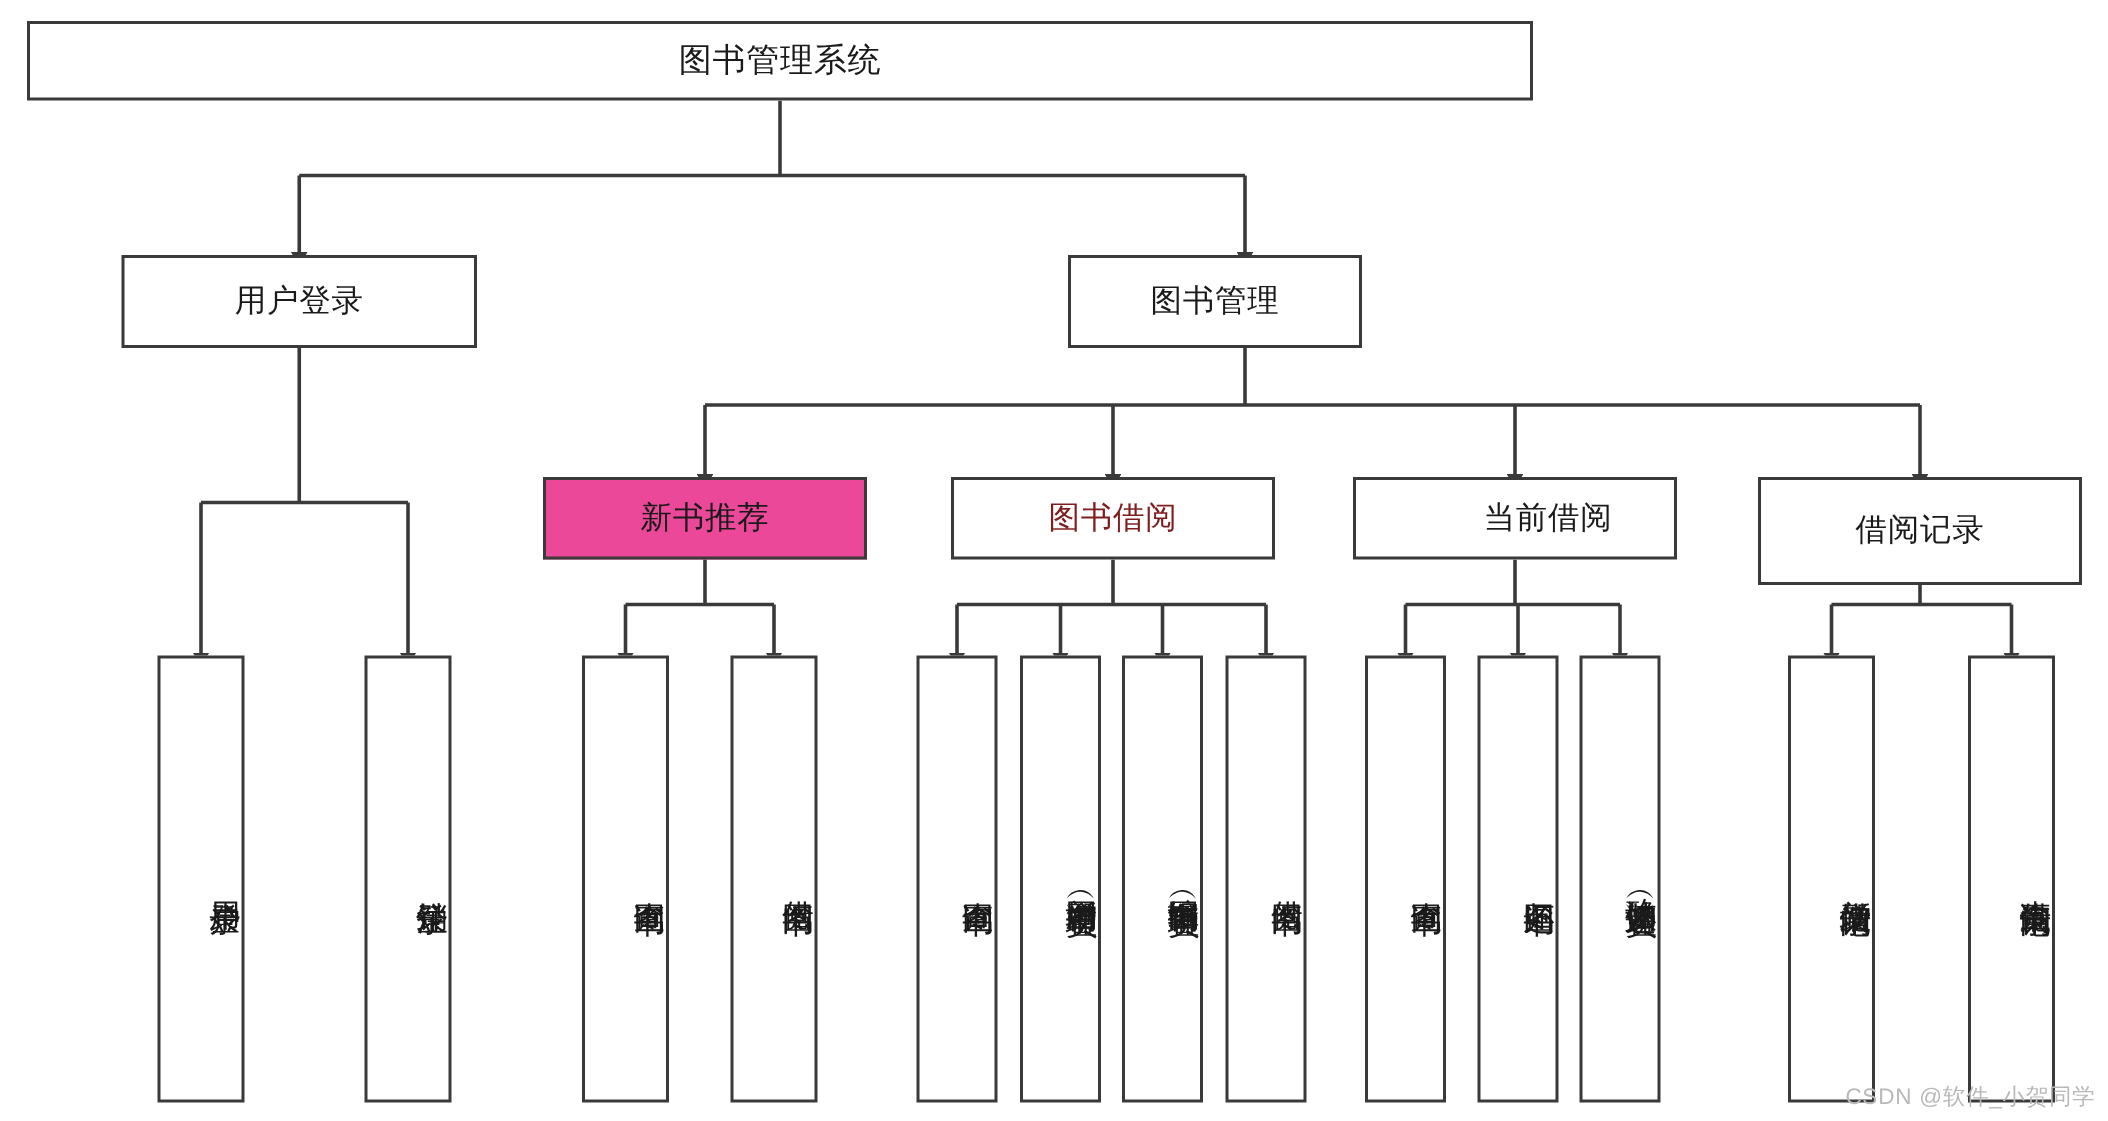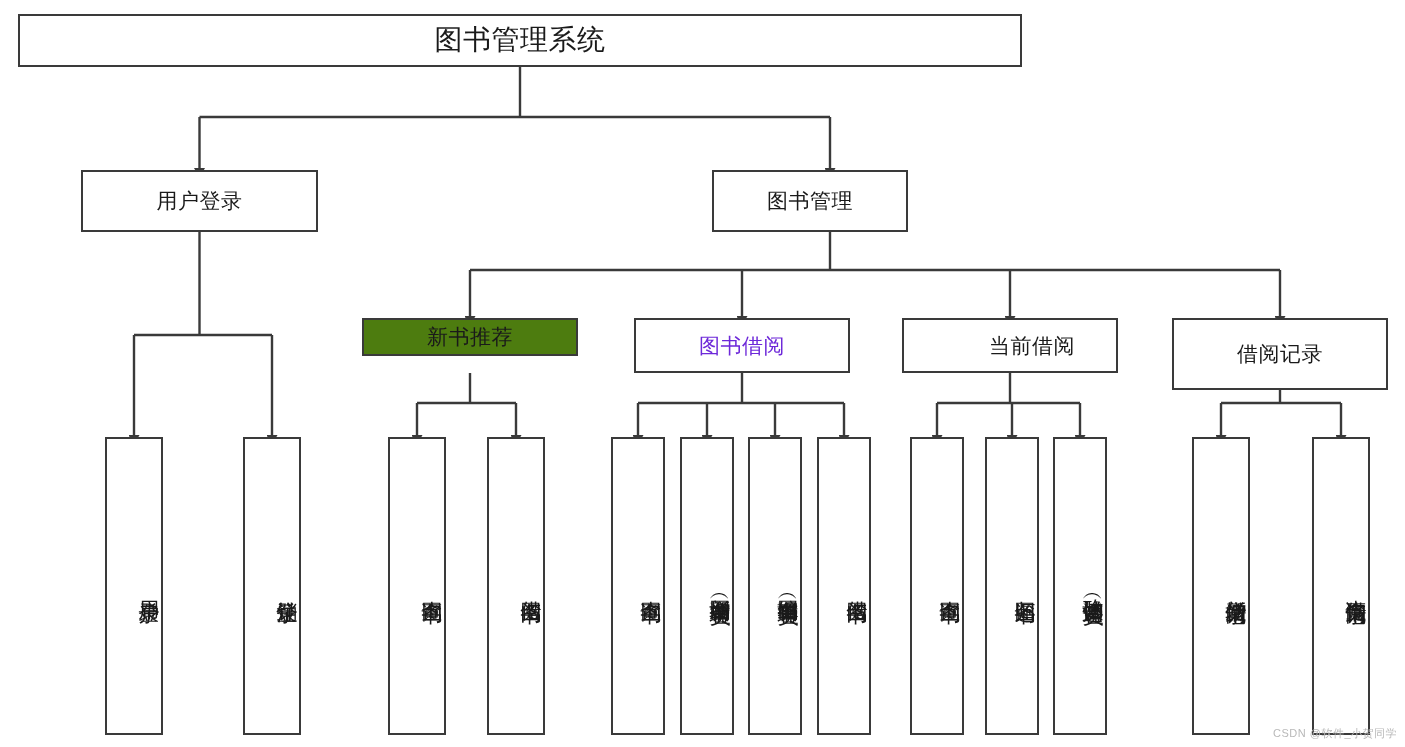--- a/index.html
+++ b/index.html
@@ -35,21 +35,21 @@
     align-items: center;
     justify-content: center;
     color: #1a1a1a;
   }
   .node.horizontal {
     font-size: 21px;
     letter-spacing: 0.5px;
     line-height: 1.1;
   }
   .node.root {
-    font-size: 28px;
+    font-size: 22px;
   }
   .node.vertical {
     writing-mode: vertical-rl;
     text-orientation: upright;
     font-size: 21px;
     line-height: 1.18;
     letter-spacing: 1px;
     padding-top: 6px;
     padding-bottom: 6px;
     align-items: flex-start;
@@ -59,21 +59,21 @@
     display: block;
     white-space: pre-line;
   }
   .node.vertical .node-label {
     text-align: center;
   }
   #watermark {
     position: absolute;
     right: 8px;
     bottom: 6px;
-    font-size: 11px;
+    font-size: 15px;
     color: #b9b9b9;
     letter-spacing: 0.5px;
     white-space: nowrap;
     pointer-events: none;
     margin-top: 24px;
   }
 </style>
 </head>
 <body>
 
@@ -124,24 +124,24 @@
   <div id="node-layer">
       <div class="node horizontal root" style="left: 18px; top: 14px; width: 1004px; height: 53px; border-color: rgb(58, 58, 58); background: rgb(255, 255, 255); color: rgb(26, 26, 26);">
         <span class="node-label">图书管理系统</span>
       </div>
       <div class="node horizontal" style="left: 81px; top: 170px; width: 237px; height: 62px; border-color: rgb(58, 58, 58); background: rgb(255, 255, 255); color: rgb(26, 26, 26);">
         <span class="node-label">用户登录</span>
       </div>
       <div class="node horizontal" style="left: 712px; top: 170px; width: 196px; height: 62px; border-color: rgb(58, 58, 58); background: rgb(255, 255, 255); color: rgb(26, 26, 26);">
         <span class="node-label">图书管理</span>
       </div>
-      <div class="node horizontal" style="left: 362px; top: 318px; width: 216px; height: 38px; border-color: rgb(58, 58, 58); background: #4d7c0f; color: rgb(26, 26, 26);">
+      <div class="node horizontal" style="left: 362px; top: 318px; width: 216px; height: 55px; border-color: rgb(58, 58, 58); background: #ec4899; color: rgb(26, 26, 26);">
         <span class="node-label">新书推荐</span>
       </div>
-      <div class="node horizontal" style="left: 634px; top: 318px; width: 216px; height: 55px; border-color: rgb(58, 58, 58); background: rgb(255, 255, 255); color: #6d28d9;">
+      <div class="node horizontal" style="left: 634px; top: 318px; width: 216px; height: 55px; border-color: rgb(58, 58, 58); background: rgb(255, 255, 255); color: #7f1d1d;">
         <span class="node-label">图书借阅</span>
       </div>
       <div class="node horizontal" style="left: 902px; top: 318px; width: 216px; height: 55px; border-color: rgb(58, 58, 58); background: rgb(255, 255, 255); color: rgb(26, 26, 26); padding-left: 44px;">
         <span class="node-label">当前借阅</span>
       </div>
       <div class="node horizontal" style="left: 1172px; top: 318px; width: 216px; height: 72px; border-color: rgb(58, 58, 58); background: rgb(255, 255, 255); color: rgb(26, 26, 26);">
         <span class="node-label">借阅记录</span>
       </div>
       <div class="node vertical" style="left: 105px; top: 437px; width: 58px; height: 298px; border-color: rgb(58, 58, 58); background: rgb(255, 255, 255); color: rgb(26, 26, 26);">
         <span class="node-label">用户登录</span>

